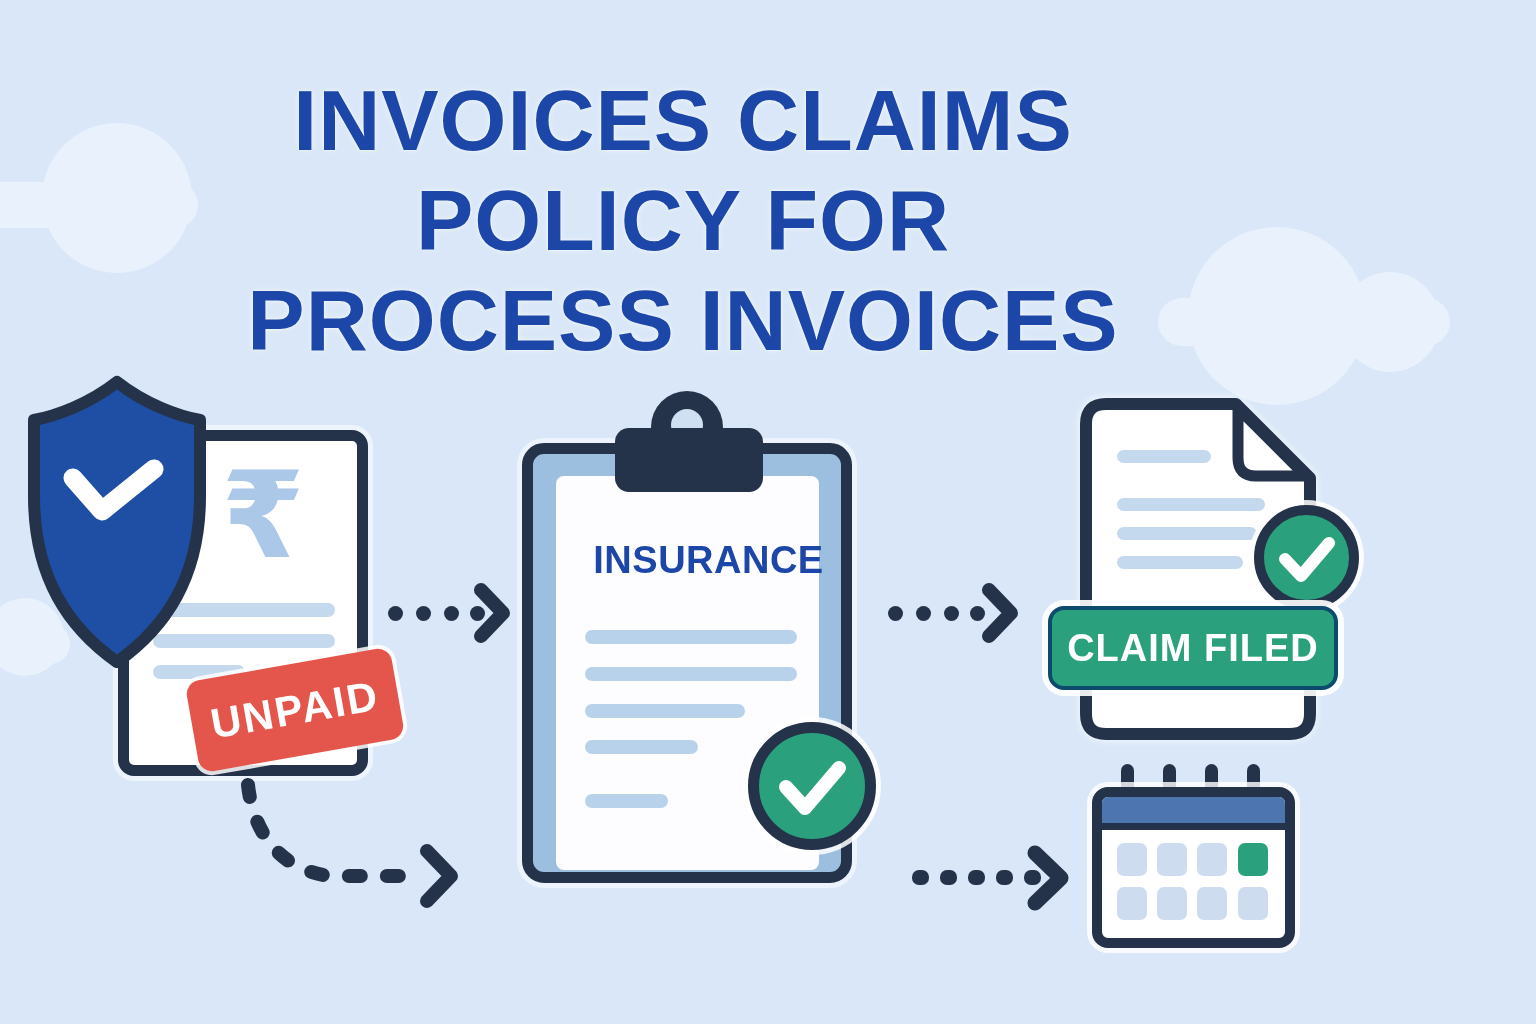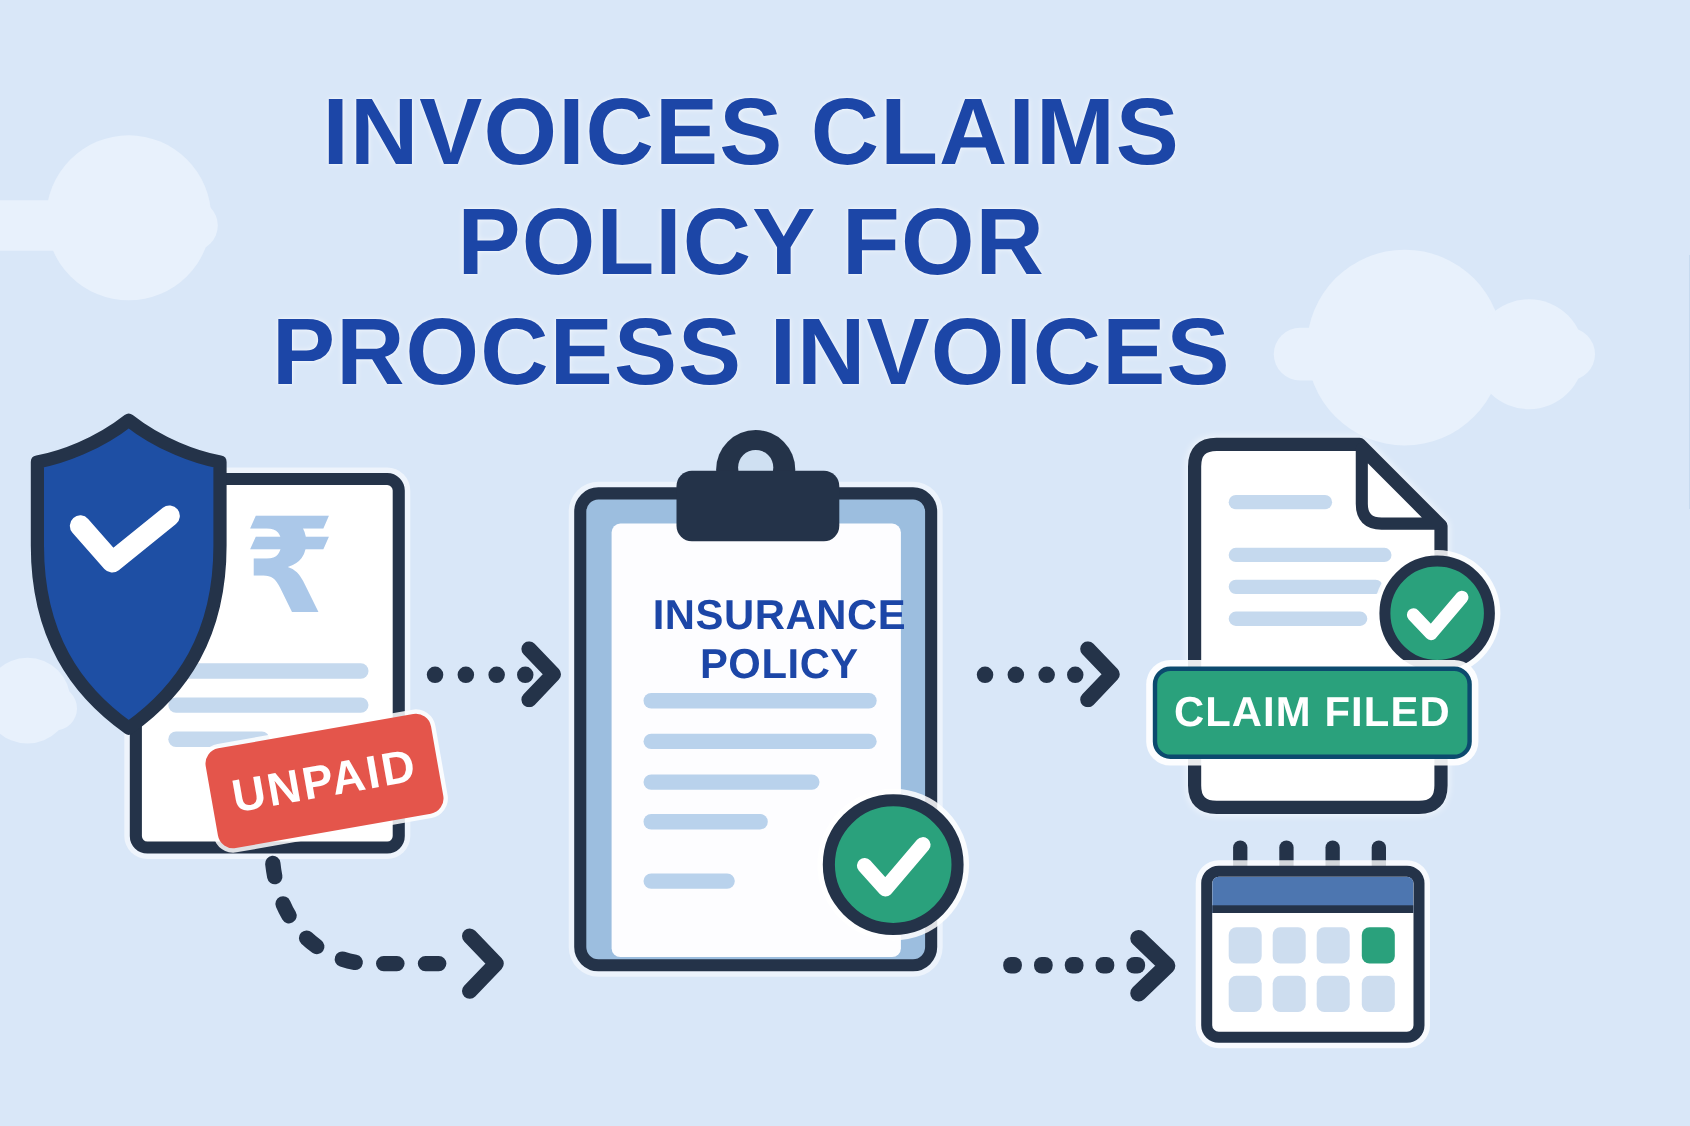--- a/index.html
+++ b/index.html
@@ -142,21 +142,20 @@
   </svg>
 
   <div class="board"></div>
   <div class="paper"></div>
   <div class="clip-knob"></div>
   <div class="clip-hole"></div>
   <div class="clip-body"></div>
 
   <div class="policy-heading">
     <div>INSURANCE</div>
-    <div>POLICY</div>
   </div>
   <div class="line" style="left:585px;top:630px;width:212px;background:#b9d2ec;"></div>
   <div class="line" style="left:585px;top:667px;width:212px;background:#b9d2ec;"></div>
   <div class="line" style="left:585px;top:704px;width:160px;background:#b9d2ec;"></div>
   <div class="line" style="left:585px;top:740px;width:113px;background:#b9d2ec;"></div>
   <div class="line" style="left:585px;top:794px;width:83px;background:#b9d2ec;"></div>
 
   <div class="check-circle" style="left:748px;top:722px;width:128px;height:128px;">
     <svg width="106" height="106" viewBox="0 0 106 106">
       <polyline points="27,54 46,75 80,35" fill="none" stroke="#ffffff" stroke-width="14" stroke-linecap="round" stroke-linejoin="round"></polyline>

